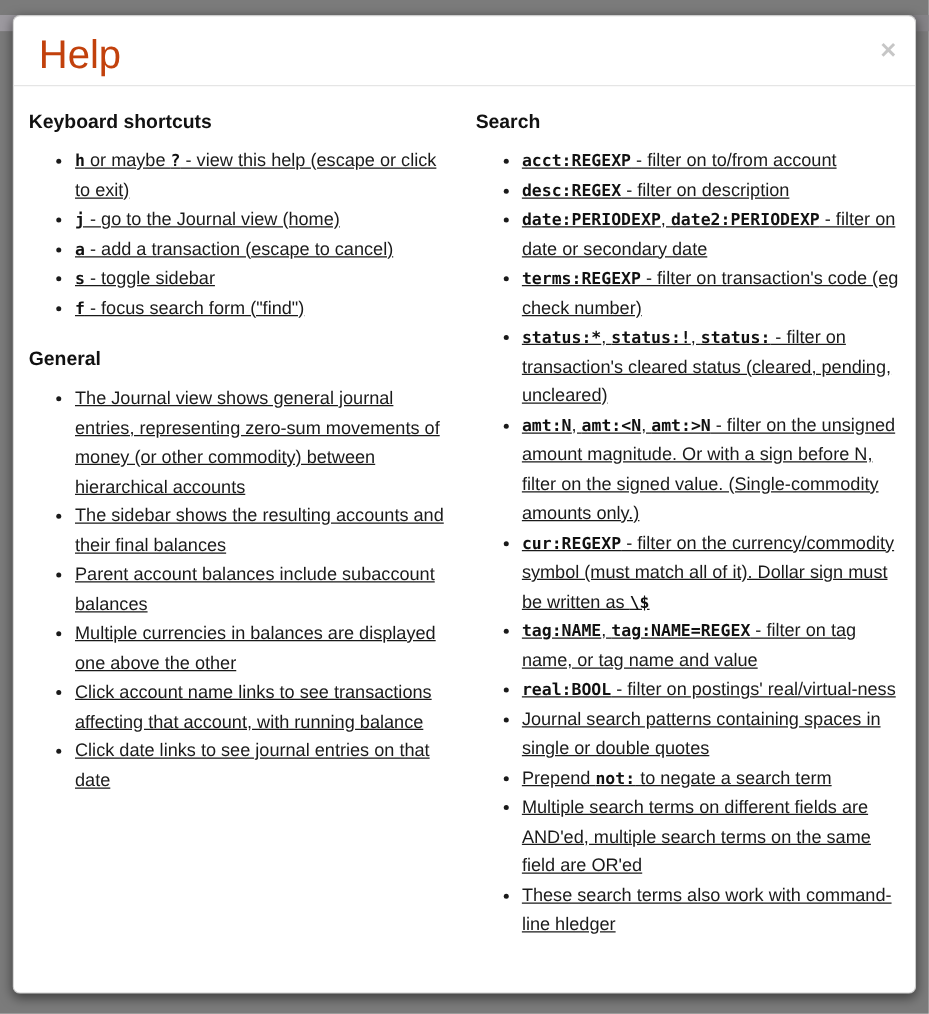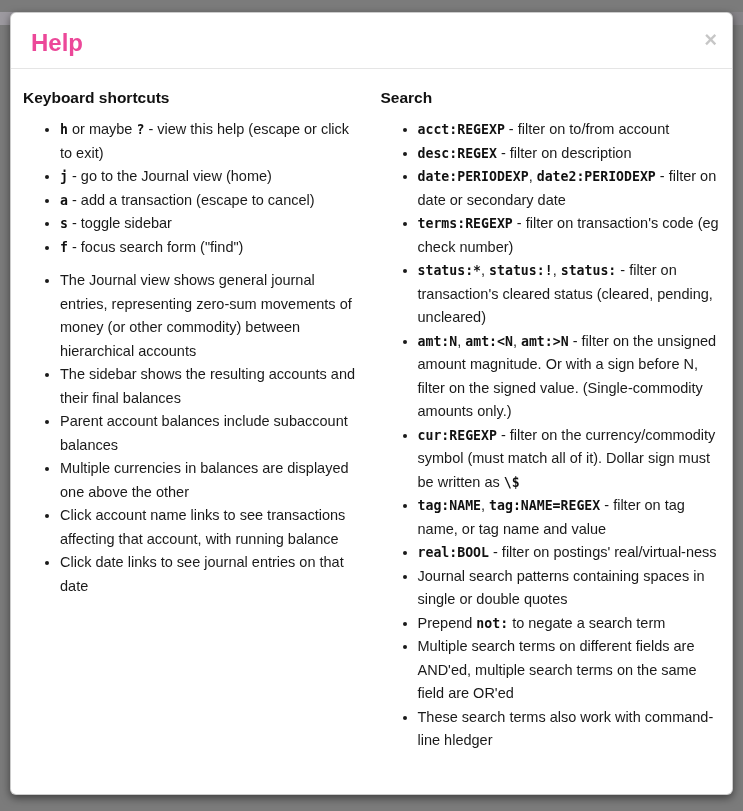--- a/index.html
+++ b/index.html
@@ -37,40 +37,40 @@
   .modal {
     position:absolute; left:10px; top:12px; width:723px; min-height:783px;
     background:#fff; border:1px solid rgba(0,0,0,0.2); border-radius:6px;
     box-shadow:0 3px 9px rgba(0,0,0,0.5);
   }
   .modal-header {
     padding:15px 15px 10px 20px;
     border-bottom:1px solid #e5e5e5;
   }
   .modal-title {
-    font-size:24px; font-weight:700; color:#ec4899; line-height:30px;
+    font-size:32px; font-weight:400; color:#c2410c; line-height:30px;
   }
   .close-btn {
     float:right; background:none; border:none; cursor:pointer;
     font-family:"Liberation Sans", sans-serif;
     font-size:22px; font-weight:700; line-height:20px;
     color:#000; opacity:0.22; margin-top:2px;
   }
   .modal-body {
     display:flex; padding:0 3px 8px 3px;
   }
   .col { width:50%; padding:0 9px; }
 
   .section-heading {
     font-size:15.5px; font-weight:700; color:#111;
     margin:18px 0 10px 0; line-height:21px;
   }
   ul { margin:0 0 10px 0; padding-left:37px; }
   li {
-    font-size:14.5px; line-height:23.5px; color:#1a1a1a;
+    font-size:14.5px; line-height:23.5px; color:#1a1a1a;text-decoration:underline;
   }
   code {
     font-family:"DejaVu Sans Mono", monospace;
     font-weight:700; font-size:13.2px; color:#111;
   }
 </style>
 </head>
 <body>
 
 <div class="bg-strip">
@@ -92,20 +92,21 @@
   <div class="modal-body">
     <div class="col">
         <h2 class="section-heading">Keyboard shortcuts</h2>
         <ul>
           <li><code>h</code> or maybe <code>?</code> - view this help (escape or click to exit)</li>
           <li><code>j</code> - go to the Journal view (home)</li>
           <li><code>a</code> - add a transaction (escape to cancel)</li>
           <li><code>s</code> - toggle sidebar</li>
           <li><code>f</code> - focus search form ("find")</li>
         </ul>
+        <h2 class="section-heading">General</h2>
         <ul>
           <li>The Journal view shows general journal entries, representing zero-sum movements of money (or other commodity) between hierarchical accounts</li>
           <li>The sidebar shows the resulting accounts and their final balances</li>
           <li>Parent account balances include subaccount balances</li>
           <li>Multiple currencies in balances are displayed one above the other</li>
           <li>Click account name links to see transactions affecting that account, with running balance</li>
           <li>Click date links to see journal entries on that date</li>
         </ul>
       </div>
     <div class="col">

